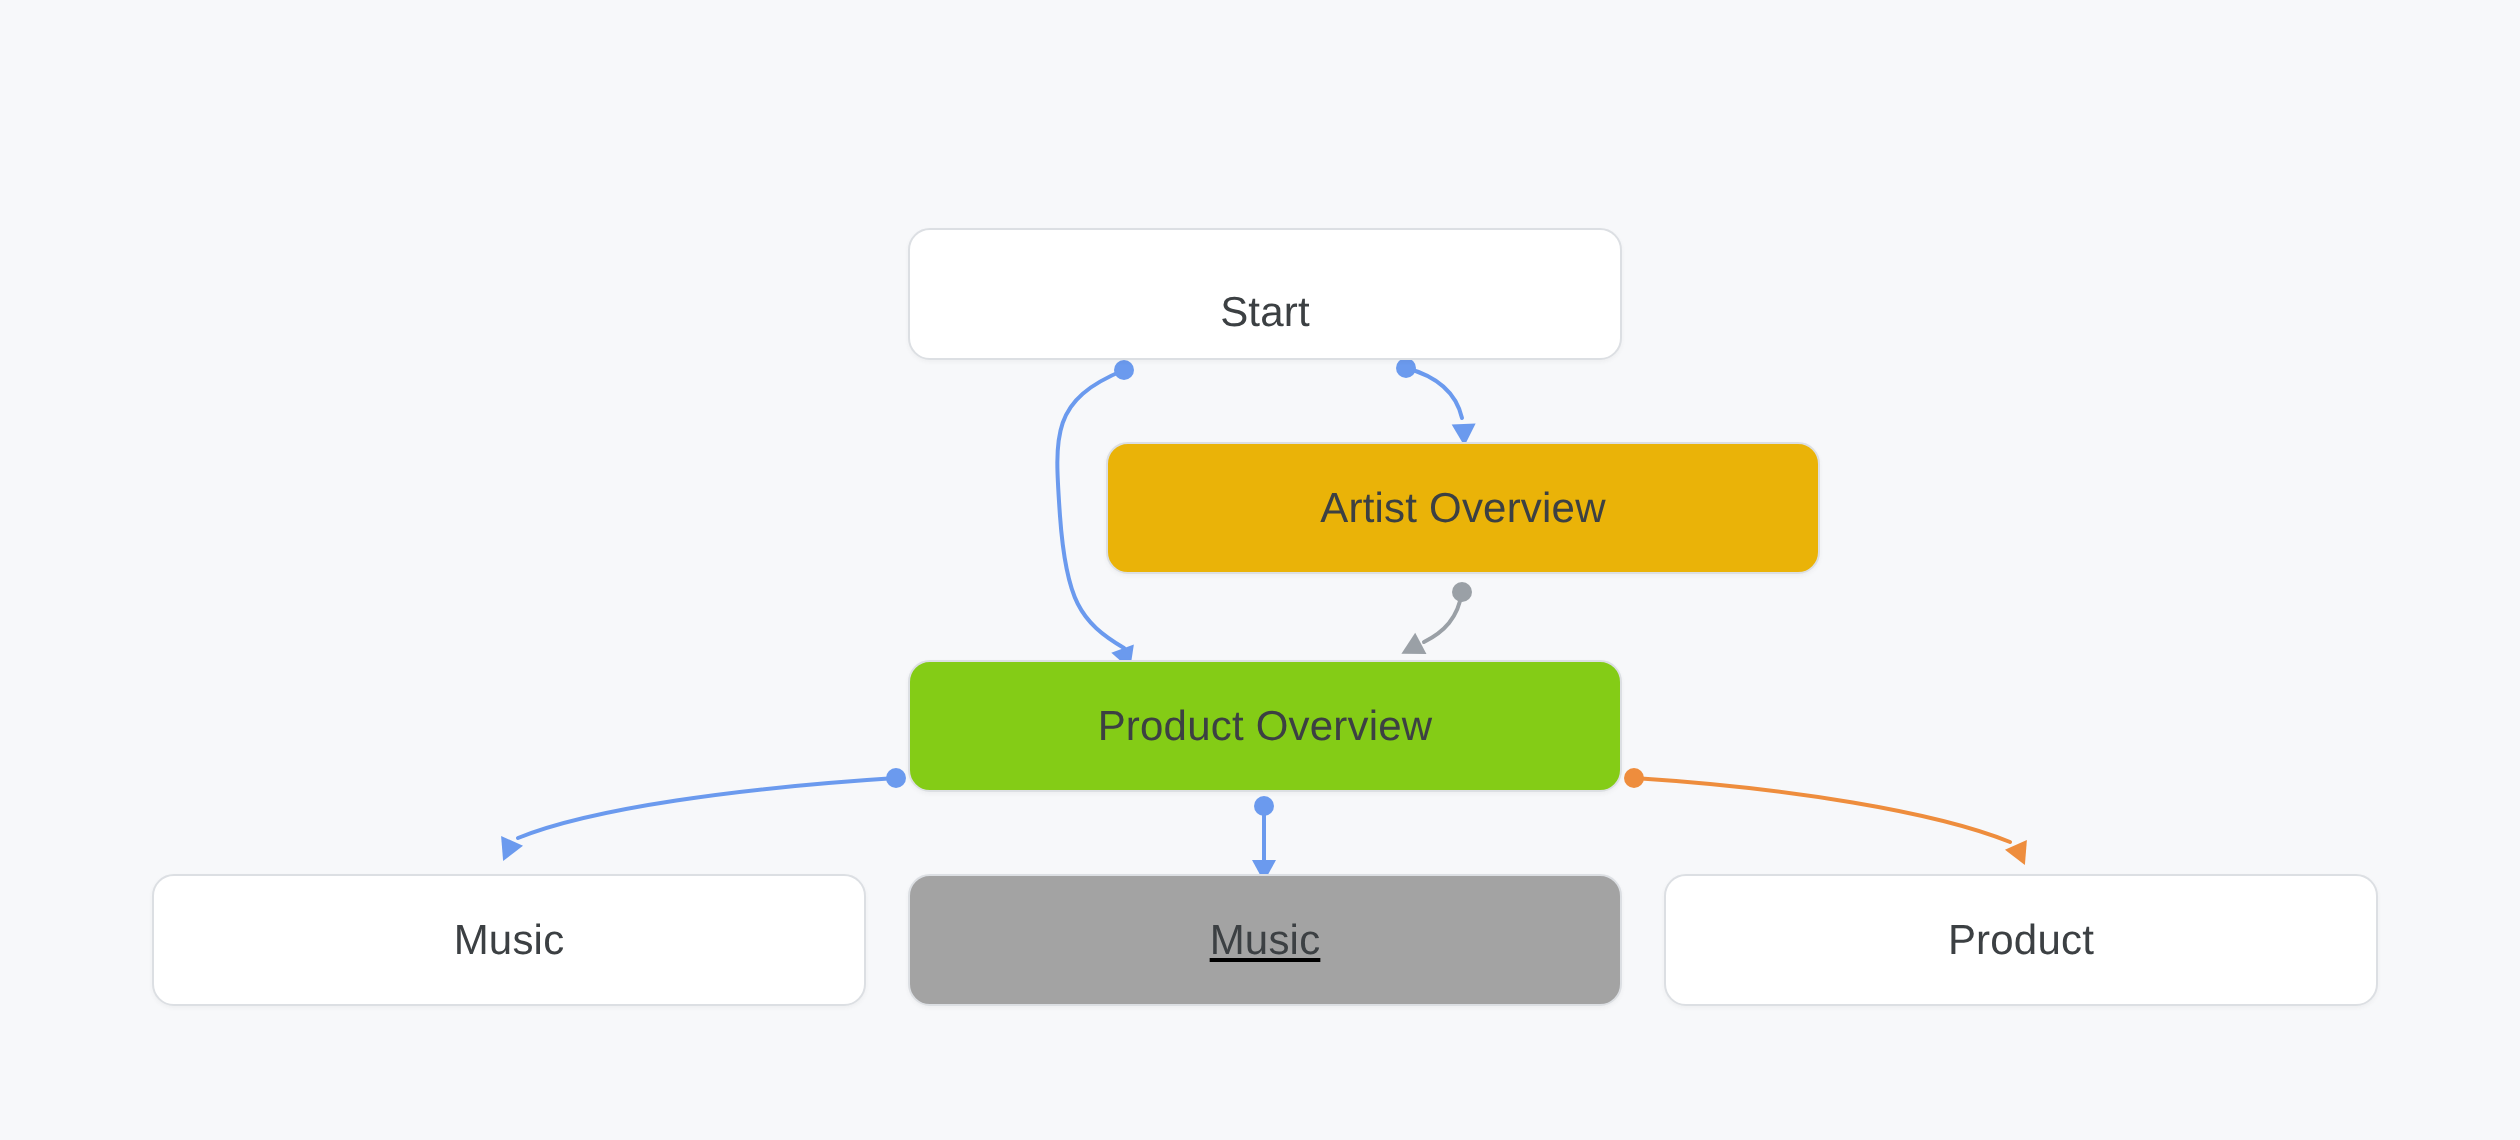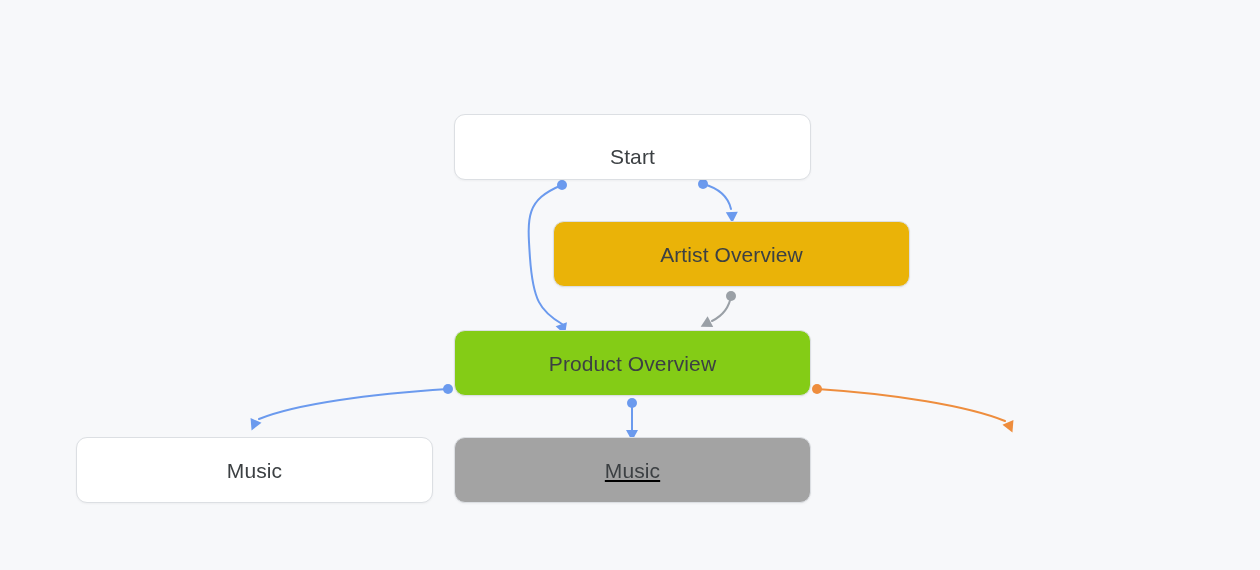--- a/index.html
+++ b/index.html
@@ -100,14 +100,17 @@
   </div>
 
   <div class="node" style="left: 76px; top: 437px; width: 357px; height: 66px; background: rgb(255, 255, 255); border-color: rgb(220, 223, 227);">
     <span class="node-label" style="color: rgb(60, 64, 67);">Music</span>
   </div>
 
   <div class="node" style="left: 454px; top: 437px; width: 357px; height: 66px; background: #a3a3a3; border-color: rgb(220, 223, 227); text-decoration: underline;">
     <span class="node-label" style="color: rgb(60, 64, 67);">Music</span>
   </div>
 
+  <div class="node" style="left: 832px; top: 437px; width: 357px; height: 66px; background: rgb(255, 255, 255); border-color: rgb(220, 223, 227);">
+    <span class="node-label" style="color: rgb(60, 64, 67);">Product</span>
+  </div>
 
 </div>
 
 </body></html>

